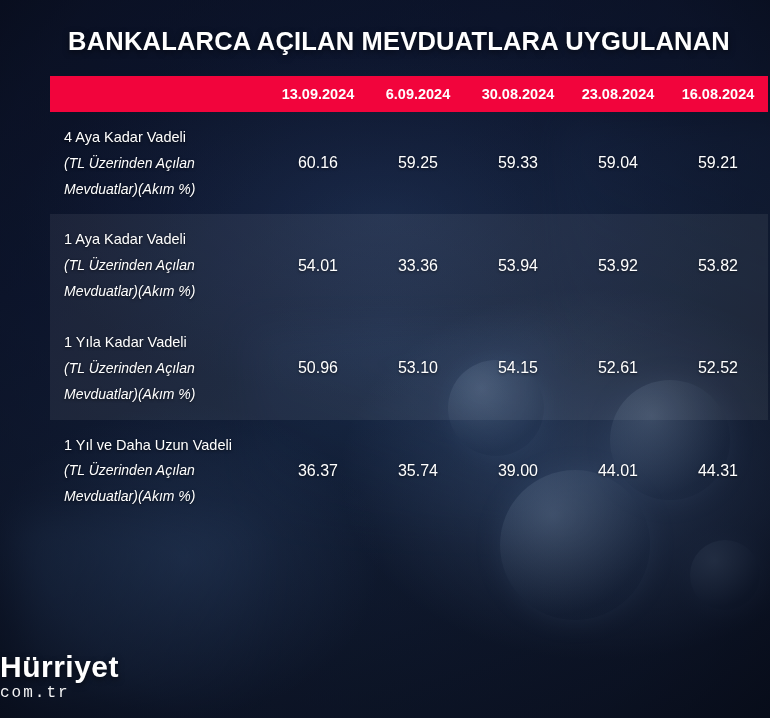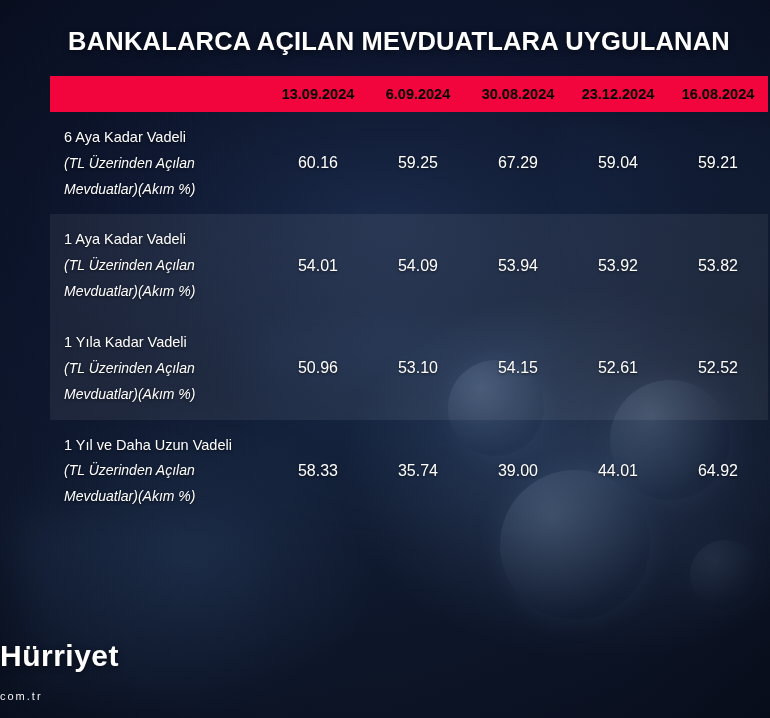--- a/index.html
+++ b/index.html
@@ -81,21 +81,21 @@
 
   table.rates {
     width: 718px;
     margin: 0 auto;
     border-collapse: collapse;
     table-layout: fixed;
   }
 
   thead th {
     background: #f2043c;
-    color: #000000;
+    color: #ffffff;
     font-size: 14.5px;
     font-weight: bold;
     height: 36px;
     text-align: center;
     vertical-align: middle;
     border: none;
     padding: 0;
   }
   thead th.head-blank {
     width: 218px;
@@ -133,24 +133,25 @@
     z-index: 4;
   }
   .brand .name {
     font-size: 30px;
     font-weight: bold;
     letter-spacing: .5px;
     text-shadow: 0 2px 6px rgba(0,0,0,.6);
     line-height: 1;
   }
   .brand .dom {
-    font-size: 11px;
+    font-size: 16px;
     letter-spacing: 2px;
-    margin-top: 19px;
+    margin-top: 2px;
     opacity: .95;
+    font-family: Liberation Mono, monospace;
   }
 </style>
 </head>
 <body>
 
 <div class="bg"></div>
 <div class="bg-shapes">
   <div class="blur-patch p1"></div>
   <div class="blur-patch p2"></div>
   <div class="blur-patch p3"></div>
@@ -167,47 +168,47 @@
     <span class="line">BANKALARCA AÇILAN MEVDUATLARA UYGULANAN</span>
   </div>
 
   <table class="rates">
     <thead>
       <tr>
         <th class="head-blank"></th>
         <th class="head-date">13.09.2024</th>
         <th class="head-date">6.09.2024</th>
         <th class="head-date">30.08.2024</th>
-        <th class="head-date">23.12.2024</th>
+        <th class="head-date">23.08.2024</th>
         <th class="head-date">16.08.2024</th>
       </tr>
     </thead>
     <tbody>
 
       <tr class="odd">
         <td class="label">
-          <span class="main">6 Aya Kadar Vadeli</span>
+          <span class="main">4 Aya Kadar Vadeli</span>
           <span class="sub">(TL Üzerinden Açılan</span>
           <span class="sub">Mevduatlar)(Akım %)</span>
         </td>
         <td class="value">60.16</td>
         <td class="value">59.25</td>
-        <td class="value">67.29</td>
+        <td class="value">59.33</td>
         <td class="value">59.04</td>
         <td class="value">59.21</td>
       </tr>
 
       <tr class="even">
         <td class="label">
           <span class="main">1 Aya Kadar Vadeli</span>
           <span class="sub">(TL Üzerinden Açılan</span>
           <span class="sub">Mevduatlar)(Akım %)</span>
         </td>
         <td class="value">54.01</td>
-        <td class="value">54.09</td>
+        <td class="value">33.36</td>
         <td class="value">53.94</td>
         <td class="value">53.92</td>
         <td class="value">53.82</td>
       </tr>
 
 
       <tr class="even">
         <td class="label">
           <span class="main">1 Yıla Kadar Vadeli</span>
           <span class="sub">(TL Üzerinden Açılan</span>
@@ -219,25 +220,25 @@
         <td class="value">52.61</td>
         <td class="value">52.52</td>
       </tr>
 
       <tr class="odd">
         <td class="label">
           <span class="main">1 Yıl ve Daha Uzun Vadeli</span>
           <span class="sub">(TL Üzerinden Açılan</span>
           <span class="sub">Mevduatlar)(Akım %)</span>
         </td>
-        <td class="value">58.33</td>
+        <td class="value">36.37</td>
         <td class="value">35.74</td>
         <td class="value">39.00</td>
         <td class="value">44.01</td>
-        <td class="value">64.92</td>
+        <td class="value">44.31</td>
       </tr>
 
     </tbody>
   </table>
 </div>
 
 <div class="brand">
   <div class="name">Hürriyet</div>
   <div class="dom">com.tr</div>
 </div>

